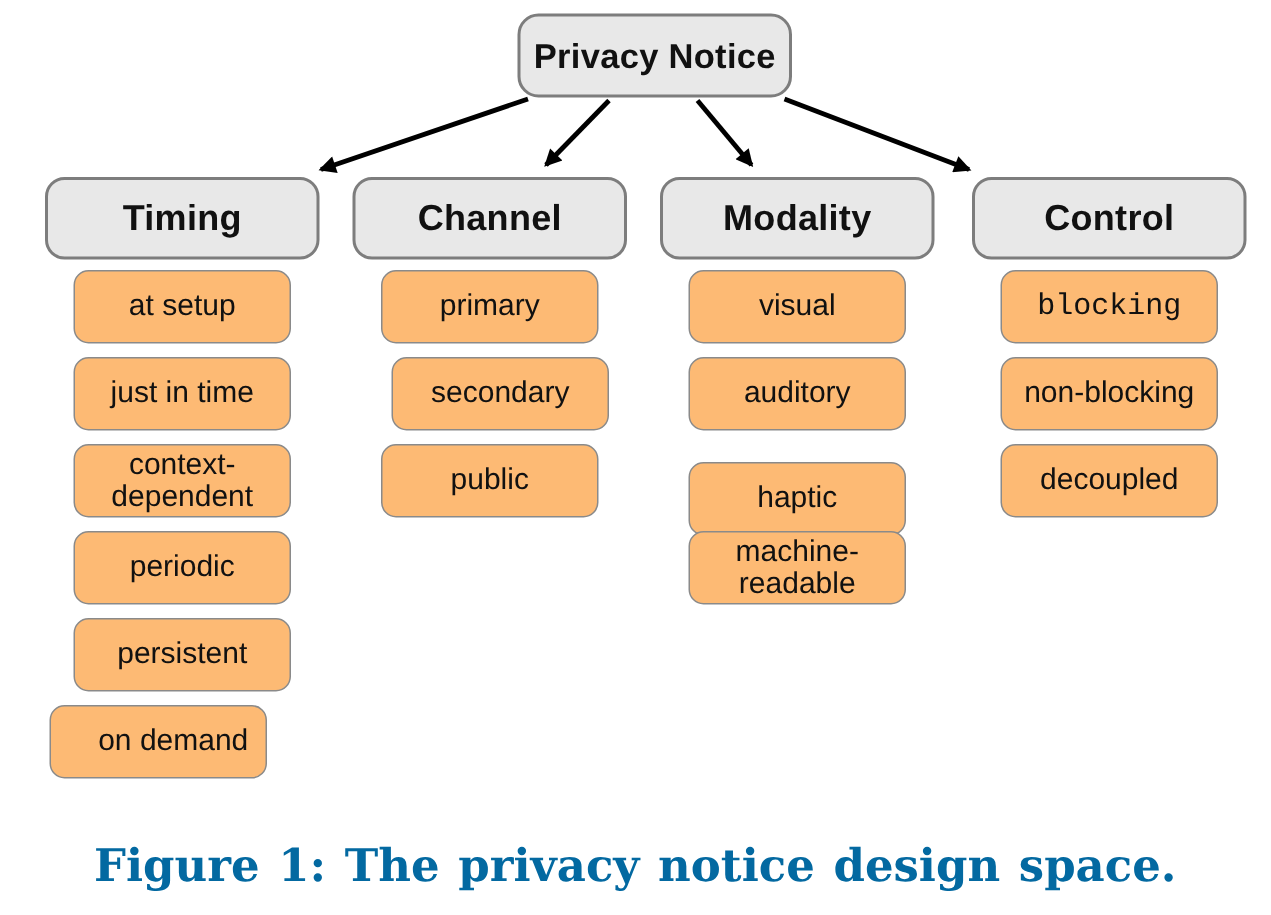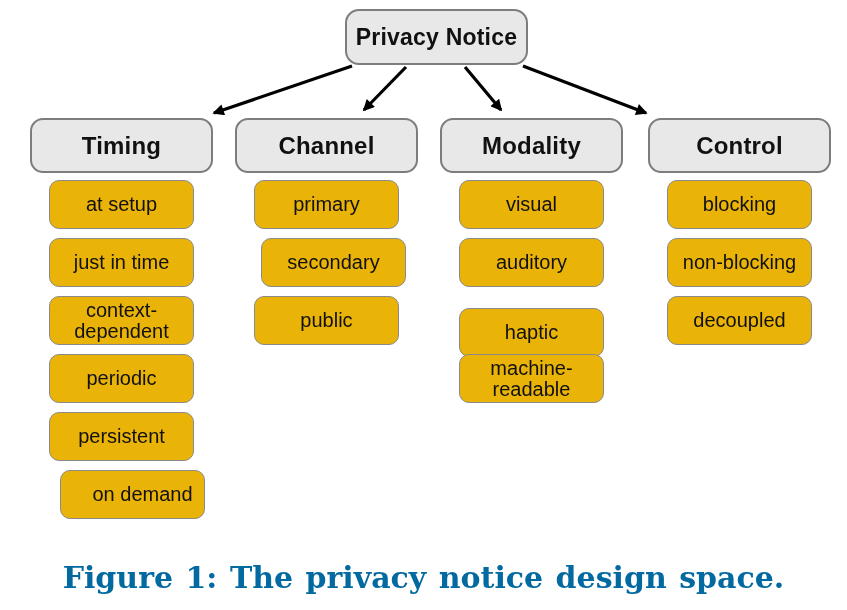--- a/index.html
+++ b/index.html
@@ -61,21 +61,21 @@
     justify-content: center;
     font-weight: bold;
     font-size: 24px;
     letter-spacing: 0.2px;
   }
   .item-box {
     position: absolute;
     width: 145px;
     height: 49px;
     box-sizing: border-box;
-    background: #eab308;
+    background: #fdba74;
     border: 1.5px solid #8a8a8a;
     border-radius: 10px;
     display: flex;
     align-items: center;
     justify-content: center;
     text-align: center;
     font-size: 20px;
     line-height: 21px;
     padding: 0 4px;
   }
@@ -114,37 +114,37 @@
   </div>
 
   <div id="columns">
       <div class="column" style="left: 30px; width: 183px; height: 410px;">
         <div class="header-box">Timing</div>
         <div class="item-box" style="top: 62px; left: 19px;">at setup</div>
         <div class="item-box" style="top: 120px; left: 19px;">just in time</div>
         <div class="item-box" style="top: 178px; left: 19px;">context-dependent</div>
         <div class="item-box" style="top: 236px; left: 19px;">periodic</div>
         <div class="item-box" style="top: 294px; left: 19px;">persistent</div>
-        <div class="item-box" style="top: 352px; left: 30px; padding-left: 24px;">on demand</div>
+        <div class="item-box" style="top: 352px; left: 3px; padding-left: 24px;">on demand</div>
       </div>
       <div class="column" style="left: 235px; width: 183px; height: 236px;">
         <div class="header-box">Channel</div>
         <div class="item-box" style="top: 62px; left: 19px;">primary</div>
         <div class="item-box" style="top: 120px; left: 26px;">secondary</div>
         <div class="item-box" style="top: 178px; left: 19px;">public</div>
       </div>
       <div class="column" style="left: 440px; width: 183px; height: 294px;">
         <div class="header-box">Modality</div>
         <div class="item-box" style="top: 62px; left: 19px;">visual</div>
         <div class="item-box" style="top: 120px; left: 19px;">auditory</div>
         <div class="item-box" style="top: 178px; left: 19px; margin-top: 12px;">haptic</div>
         <div class="item-box" style="top: 236px; left: 19px;">machine-readable</div>
       </div>
       <div class="column" style="left: 648px; width: 183px; height: 236px;">
         <div class="header-box">Control</div>
-        <div class="item-box" style="top: 62px; left: 19px;">blocking</div>
+        <div class="item-box" style="top: 62px; left: 19px; font-family: Liberation Mono, monospace;">blocking</div>
         <div class="item-box" style="top: 120px; left: 19px;">non-blocking</div>
         <div class="item-box" style="top: 178px; left: 19px; text-align: center;">decoupled</div>
       </div>
     </div>
 
   <div class="caption">Figure 1: The privacy notice design space.</div>
 </div>
 
 </body></html>

